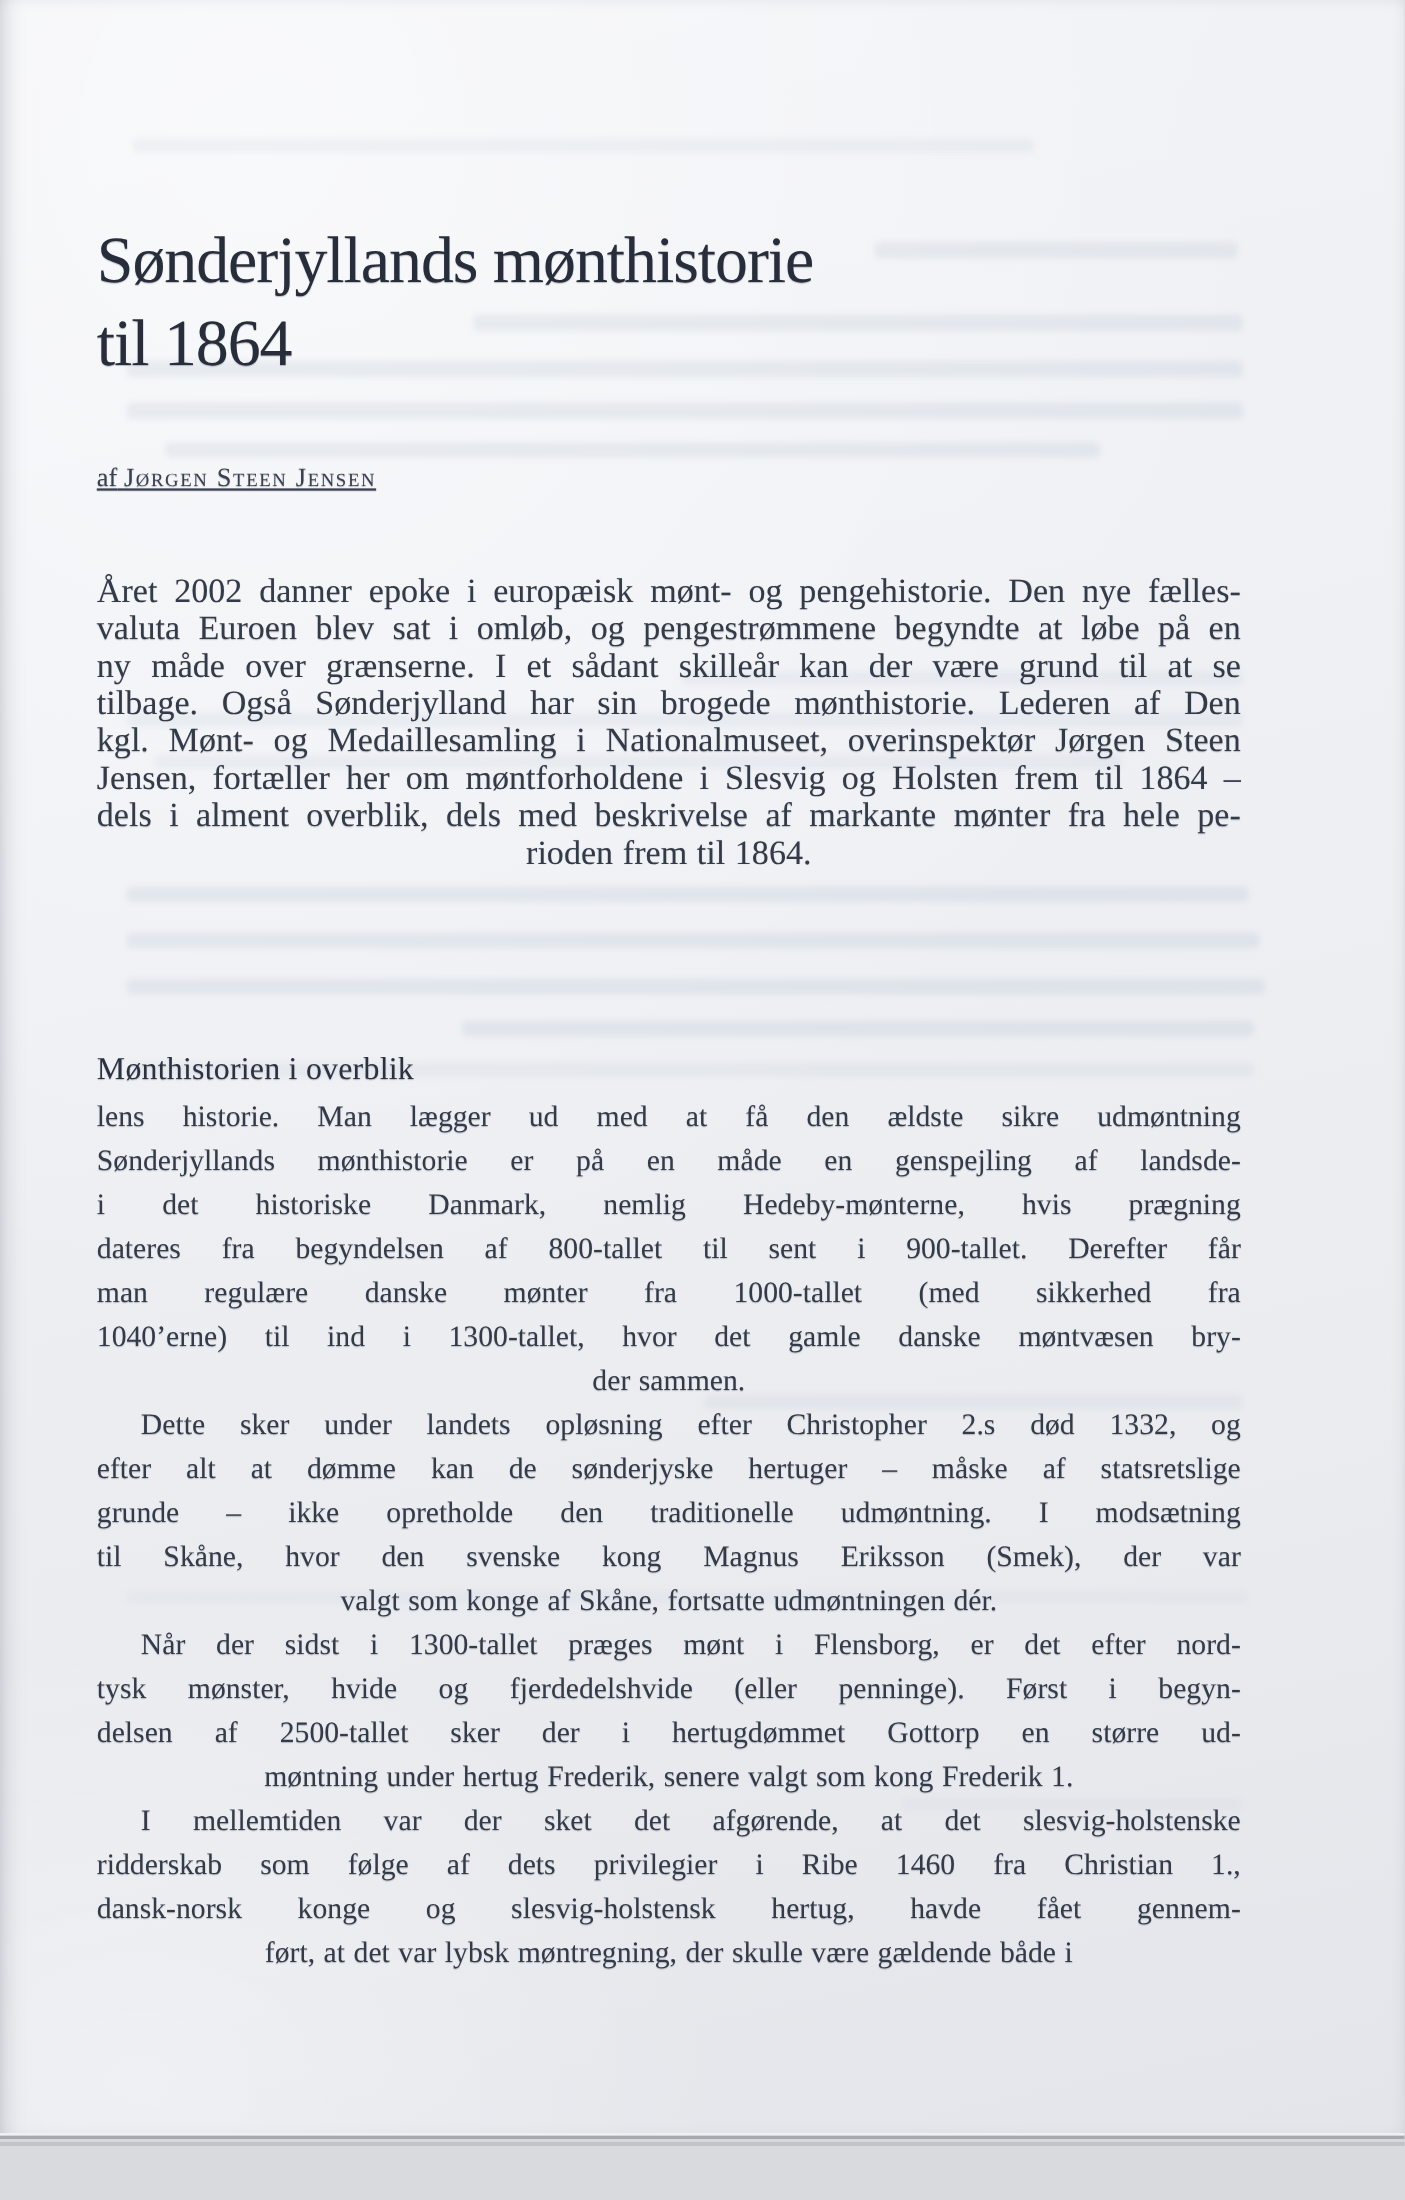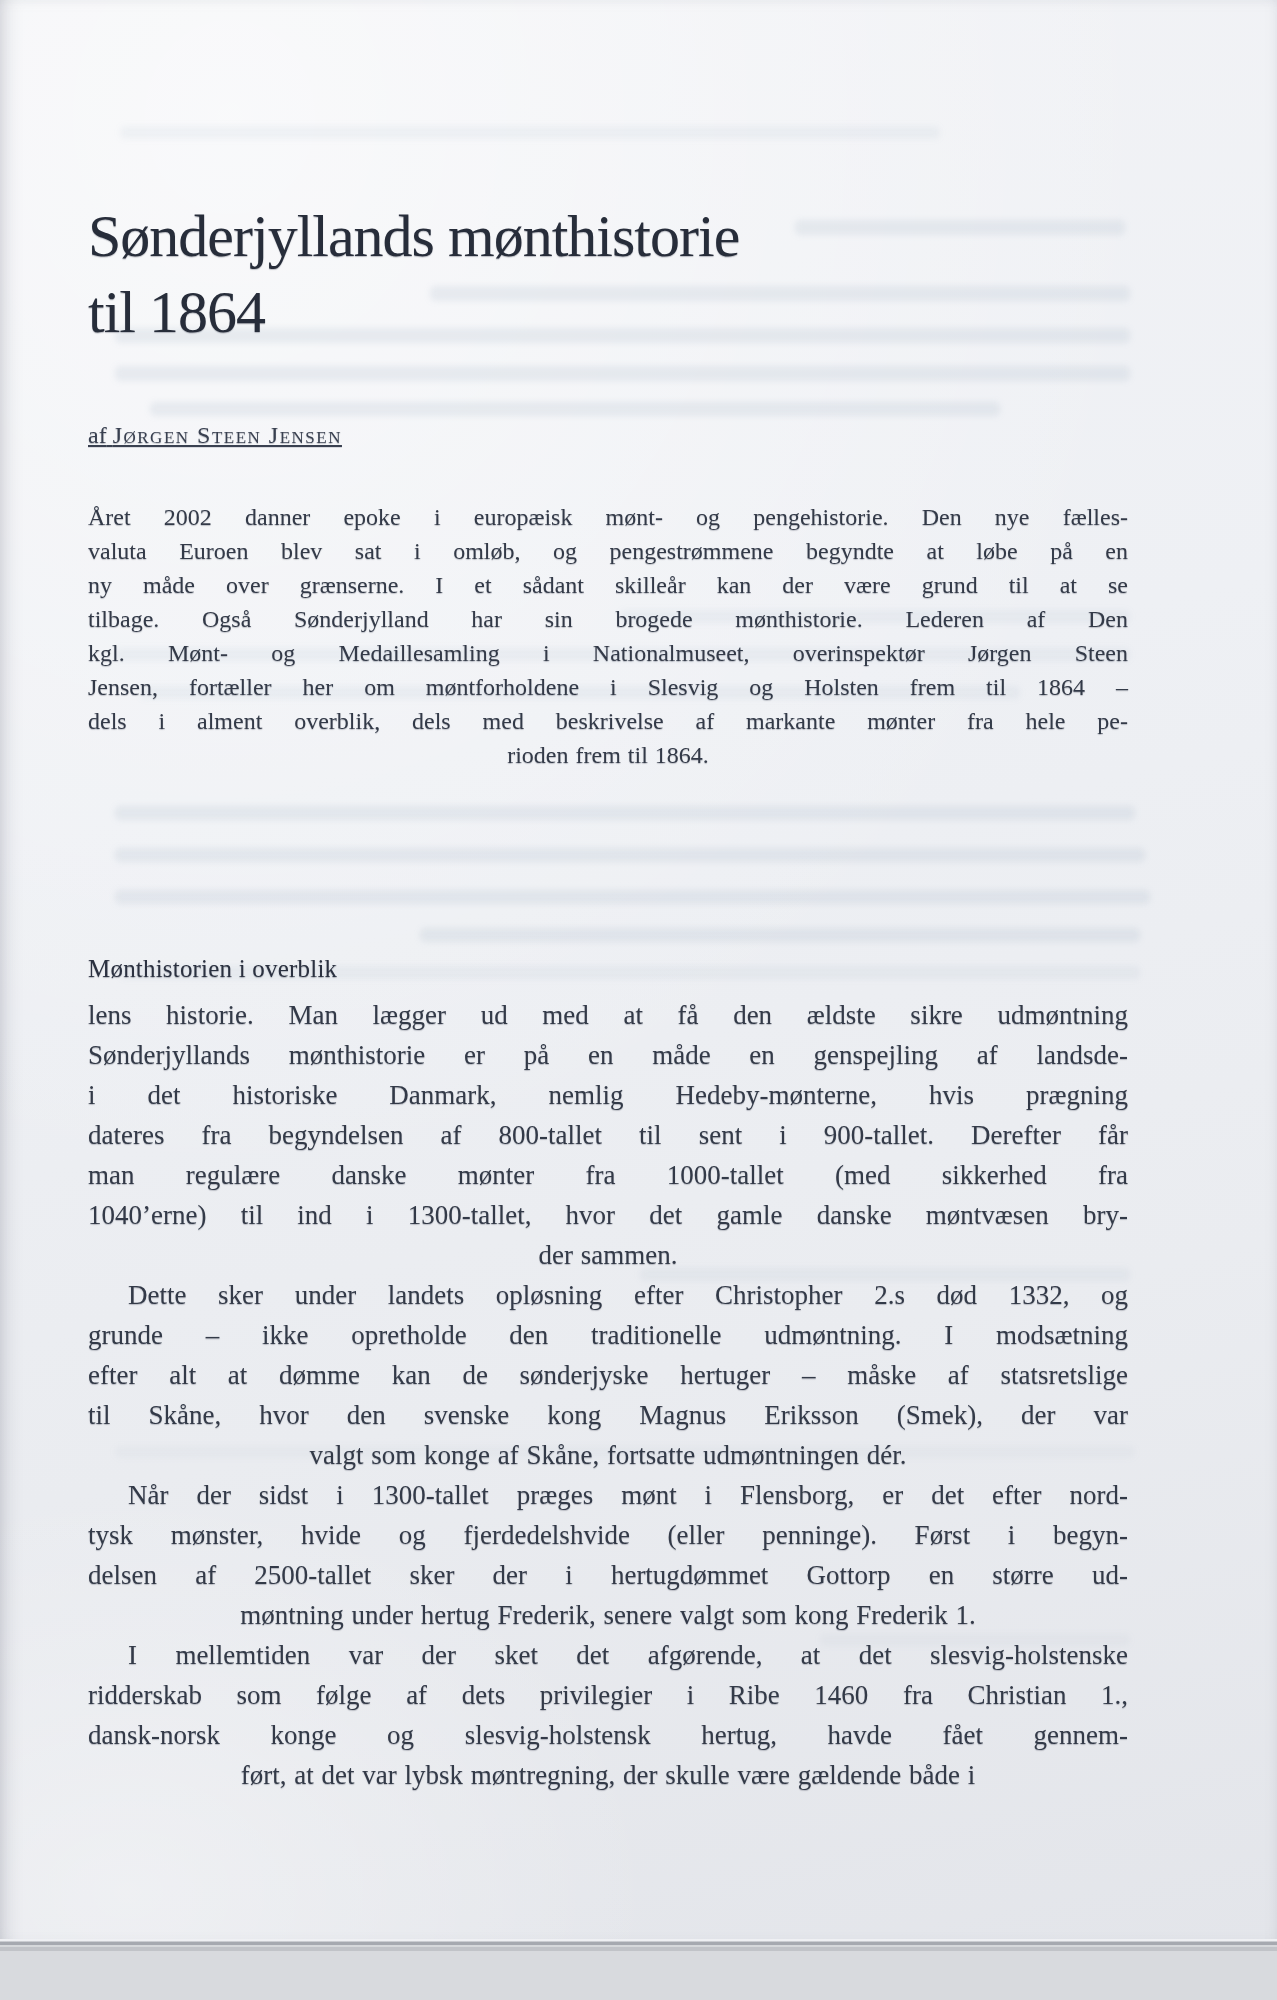--- a/index.html
+++ b/index.html
@@ -27,24 +27,24 @@
 
   .title{top:158px;font-size:60px;line-height:76px;letter-spacing:-1px;
     color:#272d3a;font-weight:400;
     text-shadow:0 1px 1px rgba(35,40,58,.28);}
   .title span{display:block;}
 
   .byline{top:420px;font-size:24px;line-height:30px;color:#394050;
     text-shadow:0 0.5px 1px rgba(45,52,70,.3);text-decoration:underline;}
   .byline .name{font-variant:small-caps;letter-spacing:1.5px;}
 
-  .standfirst{top:500px;font-size:24px;line-height:34px;
+  .standfirst{top:520px;font-size:31px;line-height:34px;
     text-shadow:0 0.5px 1px rgba(45,52,70,.28);word-spacing:1px;}
 
-  .heading{top:926px;font-size:25px;line-height:44px;color:#2b3140;
+  .heading{top:926px;font-size:29px;line-height:44px;color:#2b3140;
     font-weight:400;letter-spacing:.2px;
     text-shadow:0 0.5px 1px rgba(40,46,64,.3);}
 
   .body{top:995px;font-size:27px;line-height:40px;
     text-shadow:0 0.5px 1px rgba(45,52,70,.28);word-spacing:1px;}
 
   .tl{white-space:nowrap;}
   .tl-j{text-align:justify;text-align-last:justify;white-space:normal;}
   .tl-last{text-align:center;}
   .indent{padding-left:40px;}
@@ -113,22 +113,22 @@
         <div class="tl tl-j">lens historie. Man lægger ud med at få den ældste sikre udmøntning</div>
         <div class="tl tl-j">Sønderjyllands mønthistorie er på en måde en genspejling af landsde-</div>
         <div class="tl tl-j">i det historiske Danmark, nemlig Hedeby-mønterne, hvis prægning</div>
         <div class="tl tl-j">dateres fra begyndelsen af 800-tallet til sent i 900-tallet. Derefter får</div>
         <div class="tl tl-j">man regulære danske mønter fra 1000-tallet (med sikkerhed fra</div>
         <div class="tl tl-j">1040’erne) til ind i 1300-tallet, hvor det gamle danske møntvæsen bry-</div>
         <div class="tl tl-last">der sammen.</div>
       </div>
       <div class="para">
         <div class="tl tl-j indent">Dette sker under landets opløsning efter Christopher 2.s død 1332, og</div>
+        <div class="tl tl-j">efter alt at dømme kan de sønderjyske hertuger – måske af statsretslige</div>
         <div class="tl tl-j">grunde – ikke opretholde den traditionelle udmøntning. I modsætning</div>
-        <div class="tl tl-j">efter alt at dømme kan de sønderjyske hertuger – måske af statsretslige</div>
         <div class="tl tl-j">til Skåne, hvor den svenske kong Magnus Eriksson (Smek), der var</div>
         <div class="tl tl-last">valgt som konge af Skåne, fortsatte udmøntningen dér.</div>
       </div>
       <div class="para">
         <div class="tl tl-j indent">Når der sidst i 1300-tallet præges mønt i Flensborg, er det efter nord-</div>
         <div class="tl tl-j">tysk mønster, hvide og fjerdedelshvide (eller penninge). Først i begyn-</div>
         <div class="tl tl-j">delsen af 2500-tallet sker der i hertugdømmet Gottorp en større ud-</div>
         <div class="tl tl-last">møntning under hertug Frederik, senere valgt som kong Frederik 1.</div>
       </div>
       <div class="para">

